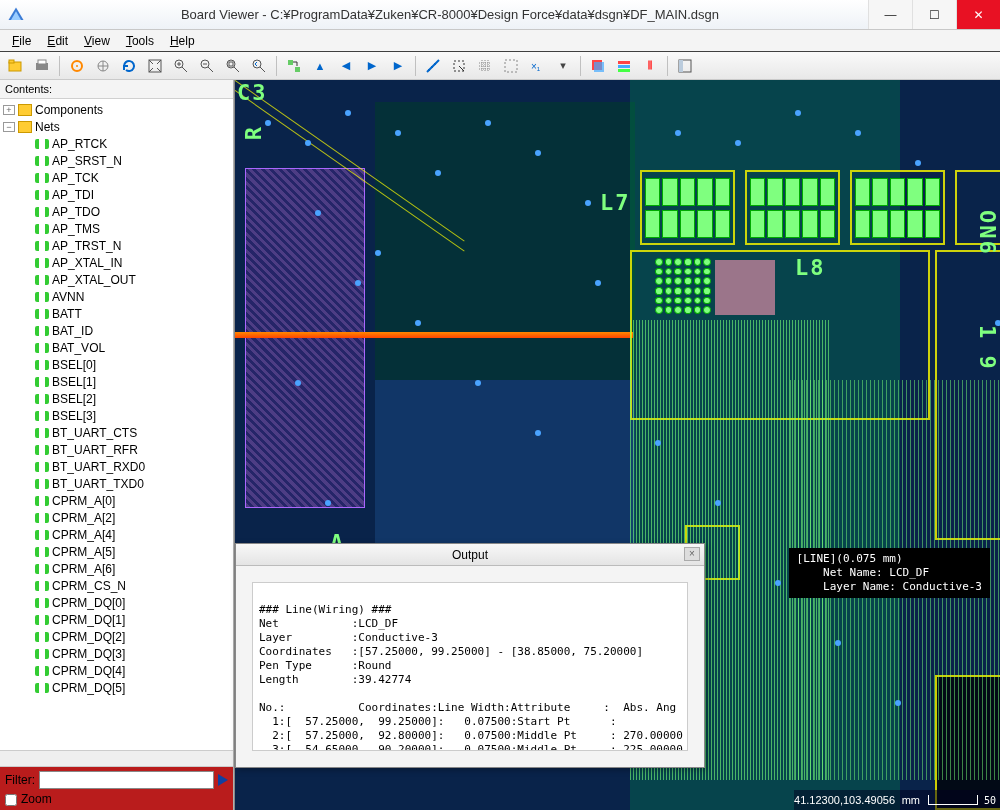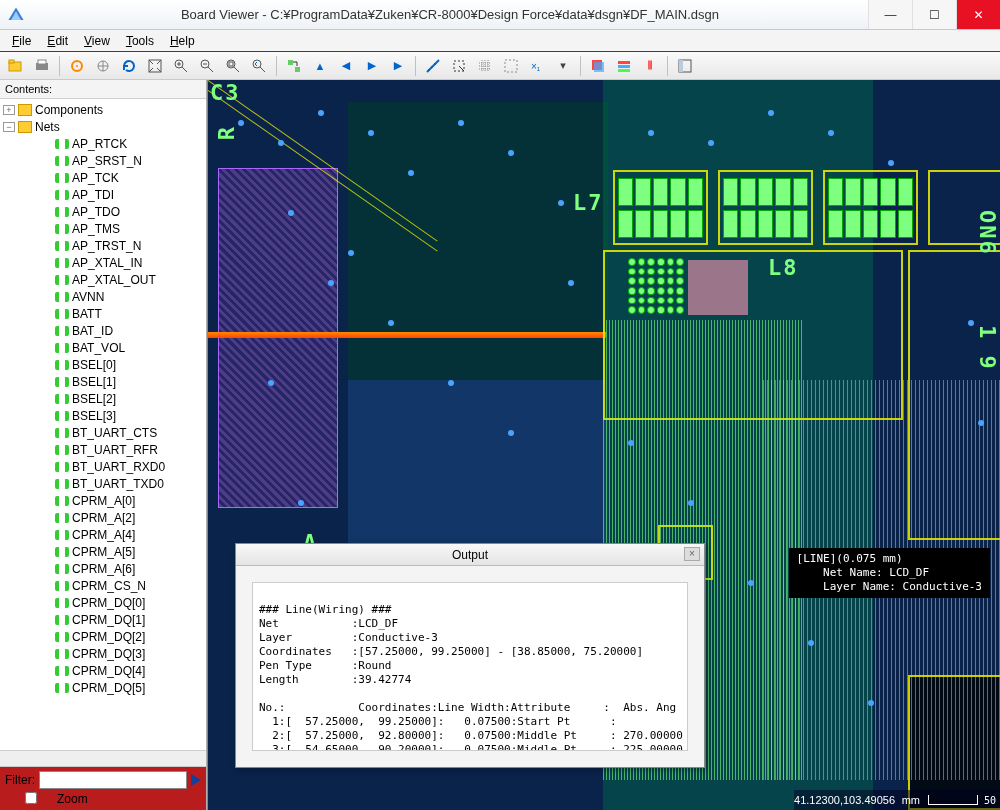--- a/index.html
+++ b/index.html
@@ -19,36 +19,36 @@
 .menubar span:first-letter { text-decoration: underline; }
 
 
 .toolbar { height: 28px; background: linear-gradient(#fafafa,#e8e8e8); border-bottom: 1px solid #cacaca; display: flex; align-items: center; padding: 0 4px; gap: 2px; }
 .tbtn { width: 24px; height: 22px; display:flex; align-items:center; justify-content:center; font-size:11px; color:#444; border:1px solid transparent; border-radius:2px;}
 .tsep { width: 1px; height: 20px; background: #c0c0c0; margin: 0 3px; }
 .tbtn svg { width:16px; height:16px; }
 
 
 .main { display: flex; height: calc(100% - 30px - 22px - 28px); }
-.sidebar { width: 207px; background: #fff; border-right: 1px solid #b0b0b0; display:flex; flex-direction:column; }
+.sidebar { width: 234px; background: #fff; border-right: 1px solid #b0b0b0; display:flex; flex-direction:column; }
 .side-header { font-size: 11px; padding: 3px 5px; border-bottom: 1px solid #d0d0d0; background:#f4f4f4;}
 .tree { flex:1; overflow-y: auto; overflow-x: auto; font-size: 12px; padding: 2px 0; }
 .tree-row { display: flex; align-items: center; height: 17px; padding-left: 3px; white-space: nowrap; cursor: default;}
 .tree-row .exp { width: 12px; text-align: center; font-size: 9px; color:#666; border:1px solid #999; height:10px; line-height:8px; margin-right:3px; background:#fff;}
 .tree-row .exp.none { border:none; }
 .tree-row .folder-icon { width:14px; height:12px; background:#fc3; border:1px solid #c90; margin-right:3px;}
 .tree-row .net-icon { width:14px; height:10px; margin-right:3px; position:relative;}
 .tree-row .net-icon::before { content:""; position:absolute; inset:0; background:linear-gradient(90deg,#3c3 0 30%,#fff 30% 70%,#3c3 70% 100%); border-radius:2px;}
-.tree-row.indent2 { padding-left: 40px; }
+.tree-row.indent2 { padding-left: 20px; }
 .side-scroll-h { height:16px; background:#efefef; border-top:1px solid #ccc;}
 .side-bottom { padding: 4px 5px; font-size: 12px; background:#b91c1c; border-top:1px solid #ccc;}
 .filter-row { display:flex; align-items:center; gap:4px; margin-bottom:3px;}
 .filter-row input[type=text] { flex:1; border:1px solid #888; height:18px; font-size:11px; padding:0 2px;}
 .filter-row .go { width:0;height:0; border-top:6px solid transparent; border-bottom:6px solid transparent; border-left:10px solid #1040a0;}
-.zoom-row { display:flex; align-items:flex-start; gap:20px;margin-left:20px;}
+.zoom-row { display:flex; align-items:flex-end; gap:4px;}
 .zoom-row input[type=checkbox]{ width:12px; height:12px;}
 
 
 .canvas-wrap { flex:1; position: relative; background:#0a1a4a; overflow:hidden; border-left:1px solid #888;}
 .pcb { position:absolute; inset:0; background:#0a1a4a; }
 .pcb .layer { position:absolute; }
 
 .pcb .fill-green { background: rgba(0,160,80,0.45); }
 .pcb .fill-dark { background: rgba(0,60,40,0.6); }
 .pcb .outline-y { border:2px solid rgba(240,240,0,0.85); }

